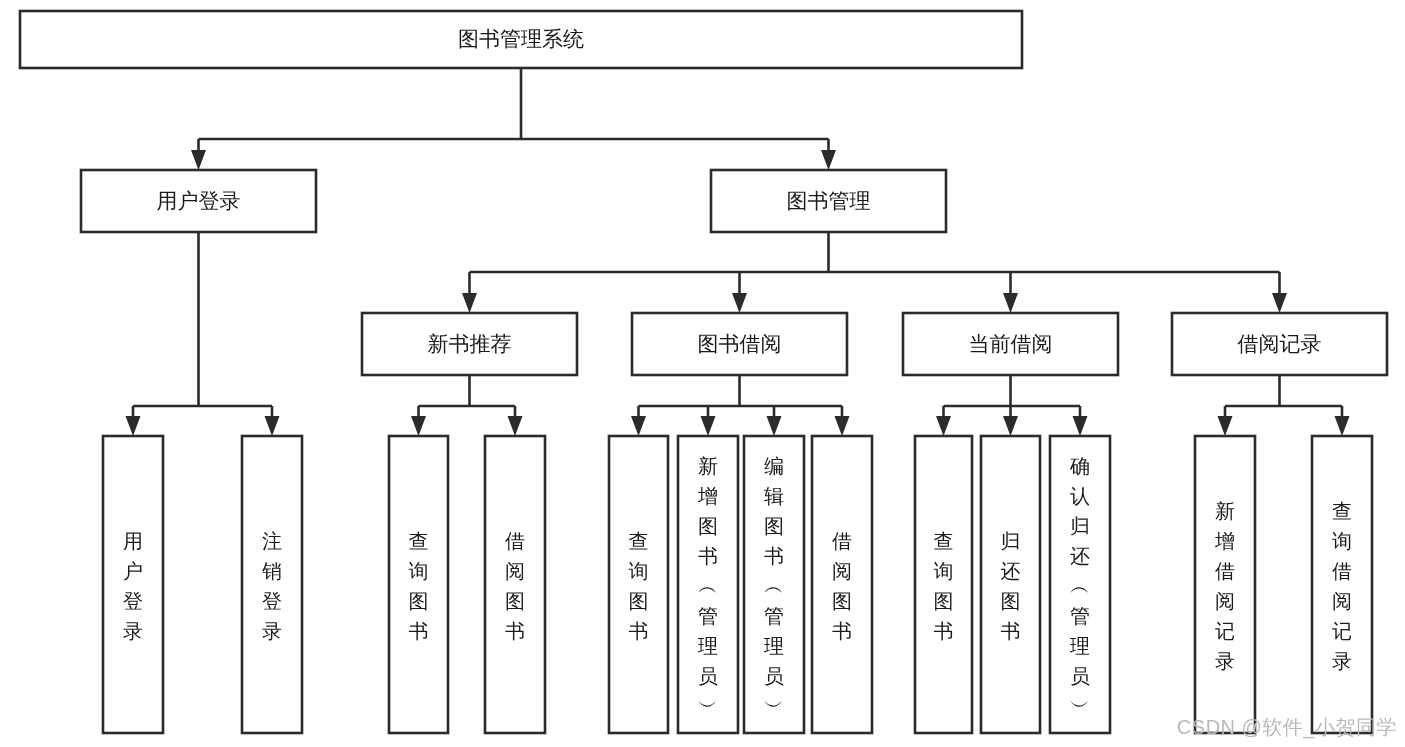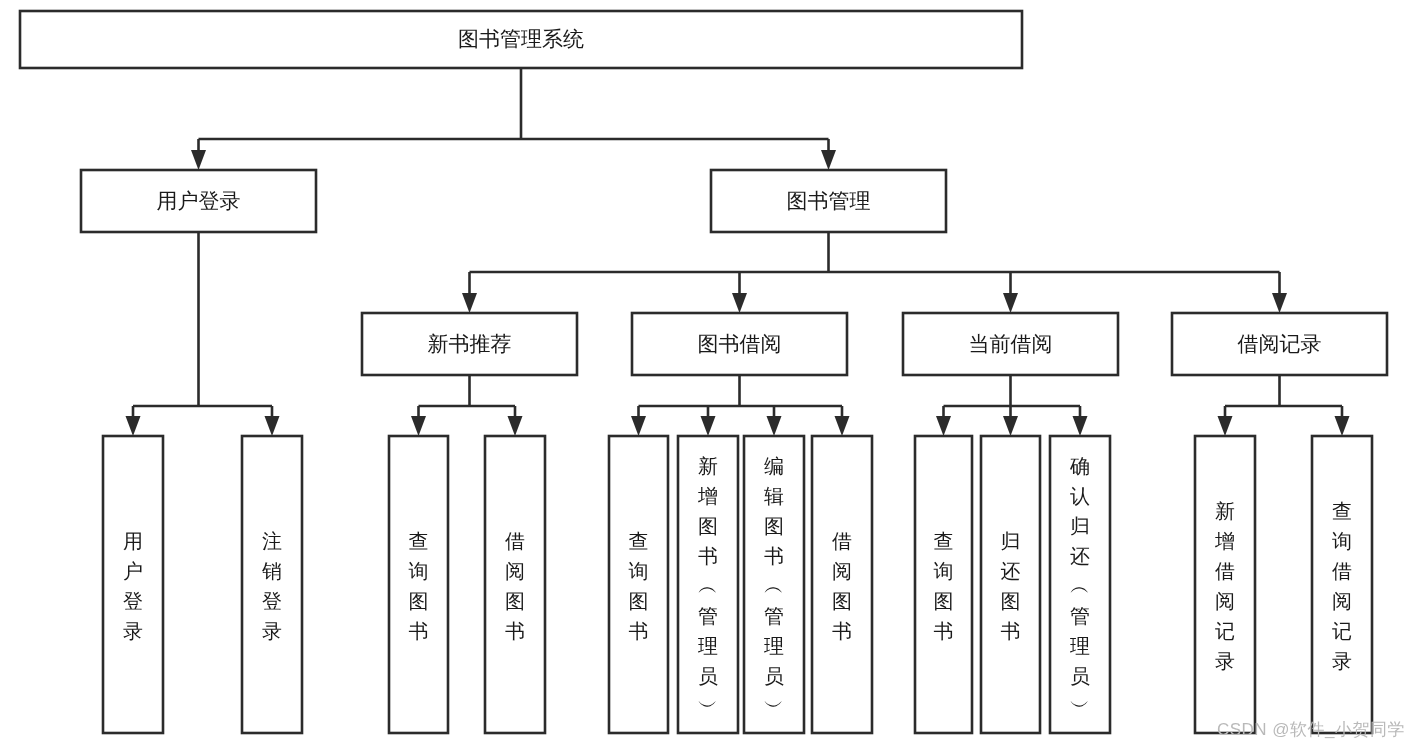--- a/index.html
+++ b/index.html
@@ -50,24 +50,24 @@
     stroke-width: 2.6;
     fill: none;
     stroke-linecap: butt;
   }
   .edge-arrow {
     fill: #2b2b2b;
     stroke: none;
   }
   .watermark {
     position: absolute;
-    right: 0;
+    right: 8px;
     bottom: 6px;
     font-family: "Liberation Sans", "DejaVu Sans", sans-serif;
-    font-size: 17px;
+    font-size: 20px;
     color: #b9b9b9;
     white-space: nowrap;
     letter-spacing: 0.5px;
     user-select: none;
   }
 </style>
 </head>
 <body>
 
 <div id="diagram-root">

